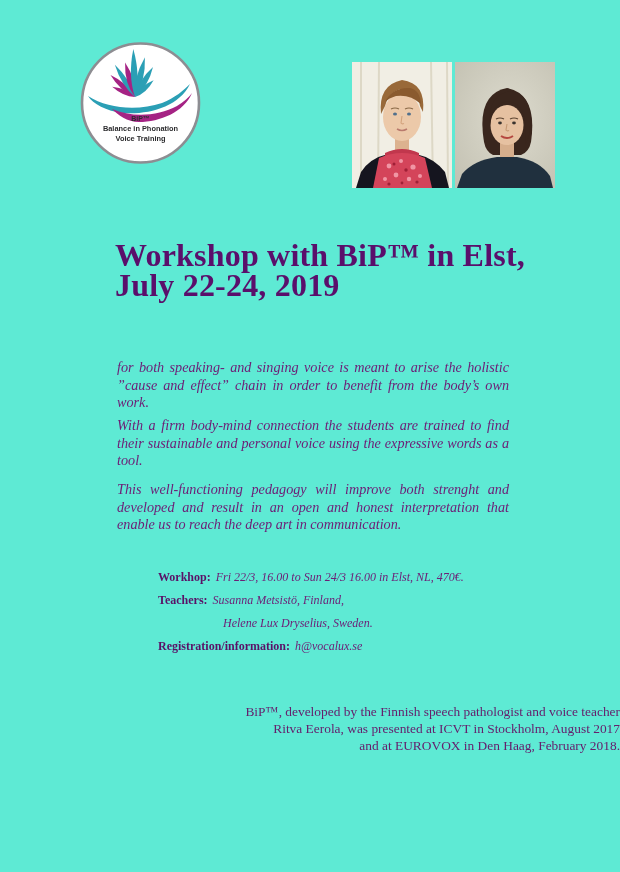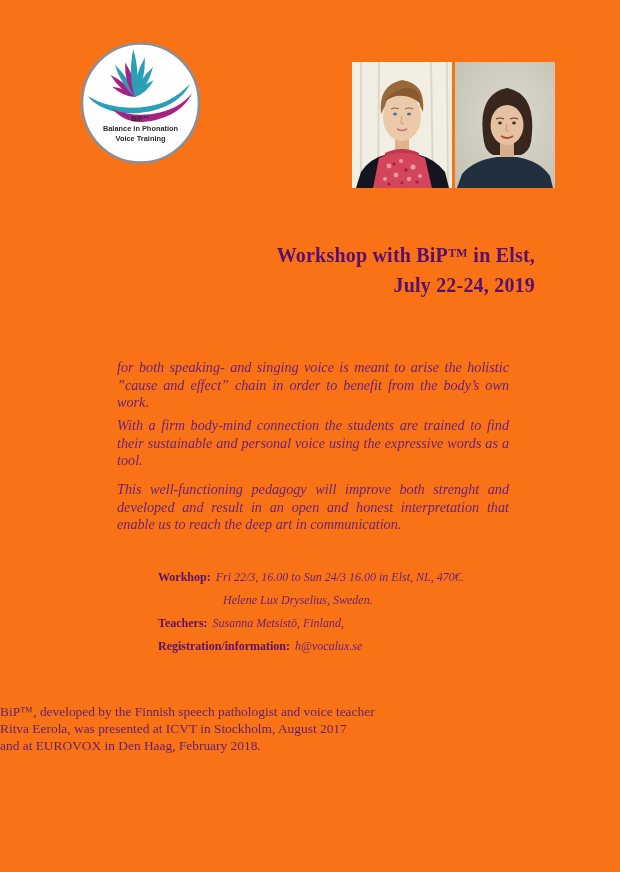--- a/index.html
+++ b/index.html
@@ -1,40 +1,40 @@
 <!DOCTYPE html>
 <html><head>
 <meta charset="utf-8">
 <style>
   html, body { margin: 0; padding: 0; background: #ffffff; }
   #page {
     position: relative;
     width: 620px;
     height: 872px;
-    background: #f97316;
+    background: #5eead4;
     overflow: hidden;
     font-family: "Liberation Serif", serif;
   }
 
   
   .logo { position: absolute; left: 78px; top: 41px; width: 125px; height: 124px; }
   .logo svg { display: block; width: 100%; height: 100%; }
   .logo-text { font-family: "Liberation Sans", sans-serif; font-weight: bold; fill: #2c2c2e; }
 
   
   .photo { position: absolute; top: 62px; width: 100px; height: 126px; }
   .photo svg { display: block; width: 100%; height: 100%; }
   .photo-left  { left: 352px; }
   .photo-right { left: 455px; }
 
   
   .title {
     position: absolute; left: 115px; top: 240px; width: 420px;
-    text-align: right;
-    font-size: 20px; line-height: 30px; font-weight: bold;
+    text-align: left;
+    font-size: 32px; line-height: 30px; font-weight: bold;
     color: #5a0f6b;
     letter-spacing: 0.2px;
   }
 
   
   .heading {
     position: absolute; left: 117px; top: 328px; width: 400px;
     font-size: 17.5px; font-weight: bold;
     color: #5c1370;
   }
@@ -54,21 +54,21 @@
   
   .details { position: absolute; left: 117px; top: 570px; width: 400px; }
   .detail-row { height: 23px; font-size: 12px; color: #6d2077; white-space: nowrap; margin-left: 41px; }
   .detail-row .lbl { font-weight: bold; font-style: normal; color: #5a1167; margin-right: 5px; }
   .detail-row .val { font-style: italic; }
   .detail-row.indent .val { padding-left: 65px; }
 
   
   .footer {
     position: absolute; left: 0; top: 703px; width: 620px;
-    text-align: left;
+    text-align: right;
     font-size: 13.4px; line-height: 17.2px;
     color: #65206d;
   }
 </style>
 </head>
 <body>
 
 <div id="page">
 
   <div class="logo">
@@ -178,25 +178,25 @@
 
 
   <div class="para para-1">for both speaking- and singing voice is meant to arise the holistic ”cause and effect” chain in order to benefit from the body’s own work.</div>
   <div class="para para-2">With a firm body-mind connection the students are trained to find their sustainable and personal voice using the expressive words as a tool.</div>
   <div class="para para-3">This well-functioning pedagogy will improve both strenght and developed and result in an open and honest interpretation that enable us to reach the deep art in communication.</div>
 
   <div class="details">
     <div class="detail-row">
       <span class="lbl">Workhop:</span><span class="val">Fri 22/3, 16.00 to Sun 24/3 16.00 in Elst, NL, 470€.</span>
     </div>
+    <div class="detail-row">
+      <span class="lbl">Teachers:</span><span class="val">Susanna Metsistö, Finland,</span>
+    </div>
     <div class="detail-row indent">
       <span class="val">Helene Lux Dryselius, Sweden.</span>
-    </div>
-    <div class="detail-row">
-      <span class="lbl">Teachers:</span><span class="val">Susanna Metsistö, Finland,</span>
     </div>
     <div class="detail-row">
       <span class="lbl">Registration/information:</span><span class="val">h@vocalux.se</span>
     </div>
   </div>
 
   <div class="footer">
     <div>BiP™, developed by the Finnish speech pathologist and voice teacher</div>
     <div>Ritva Eerola, was presented at ICVT in Stockholm, August 2017</div>
     <div>and at EUROVOX in Den Haag, February 2018.</div>

